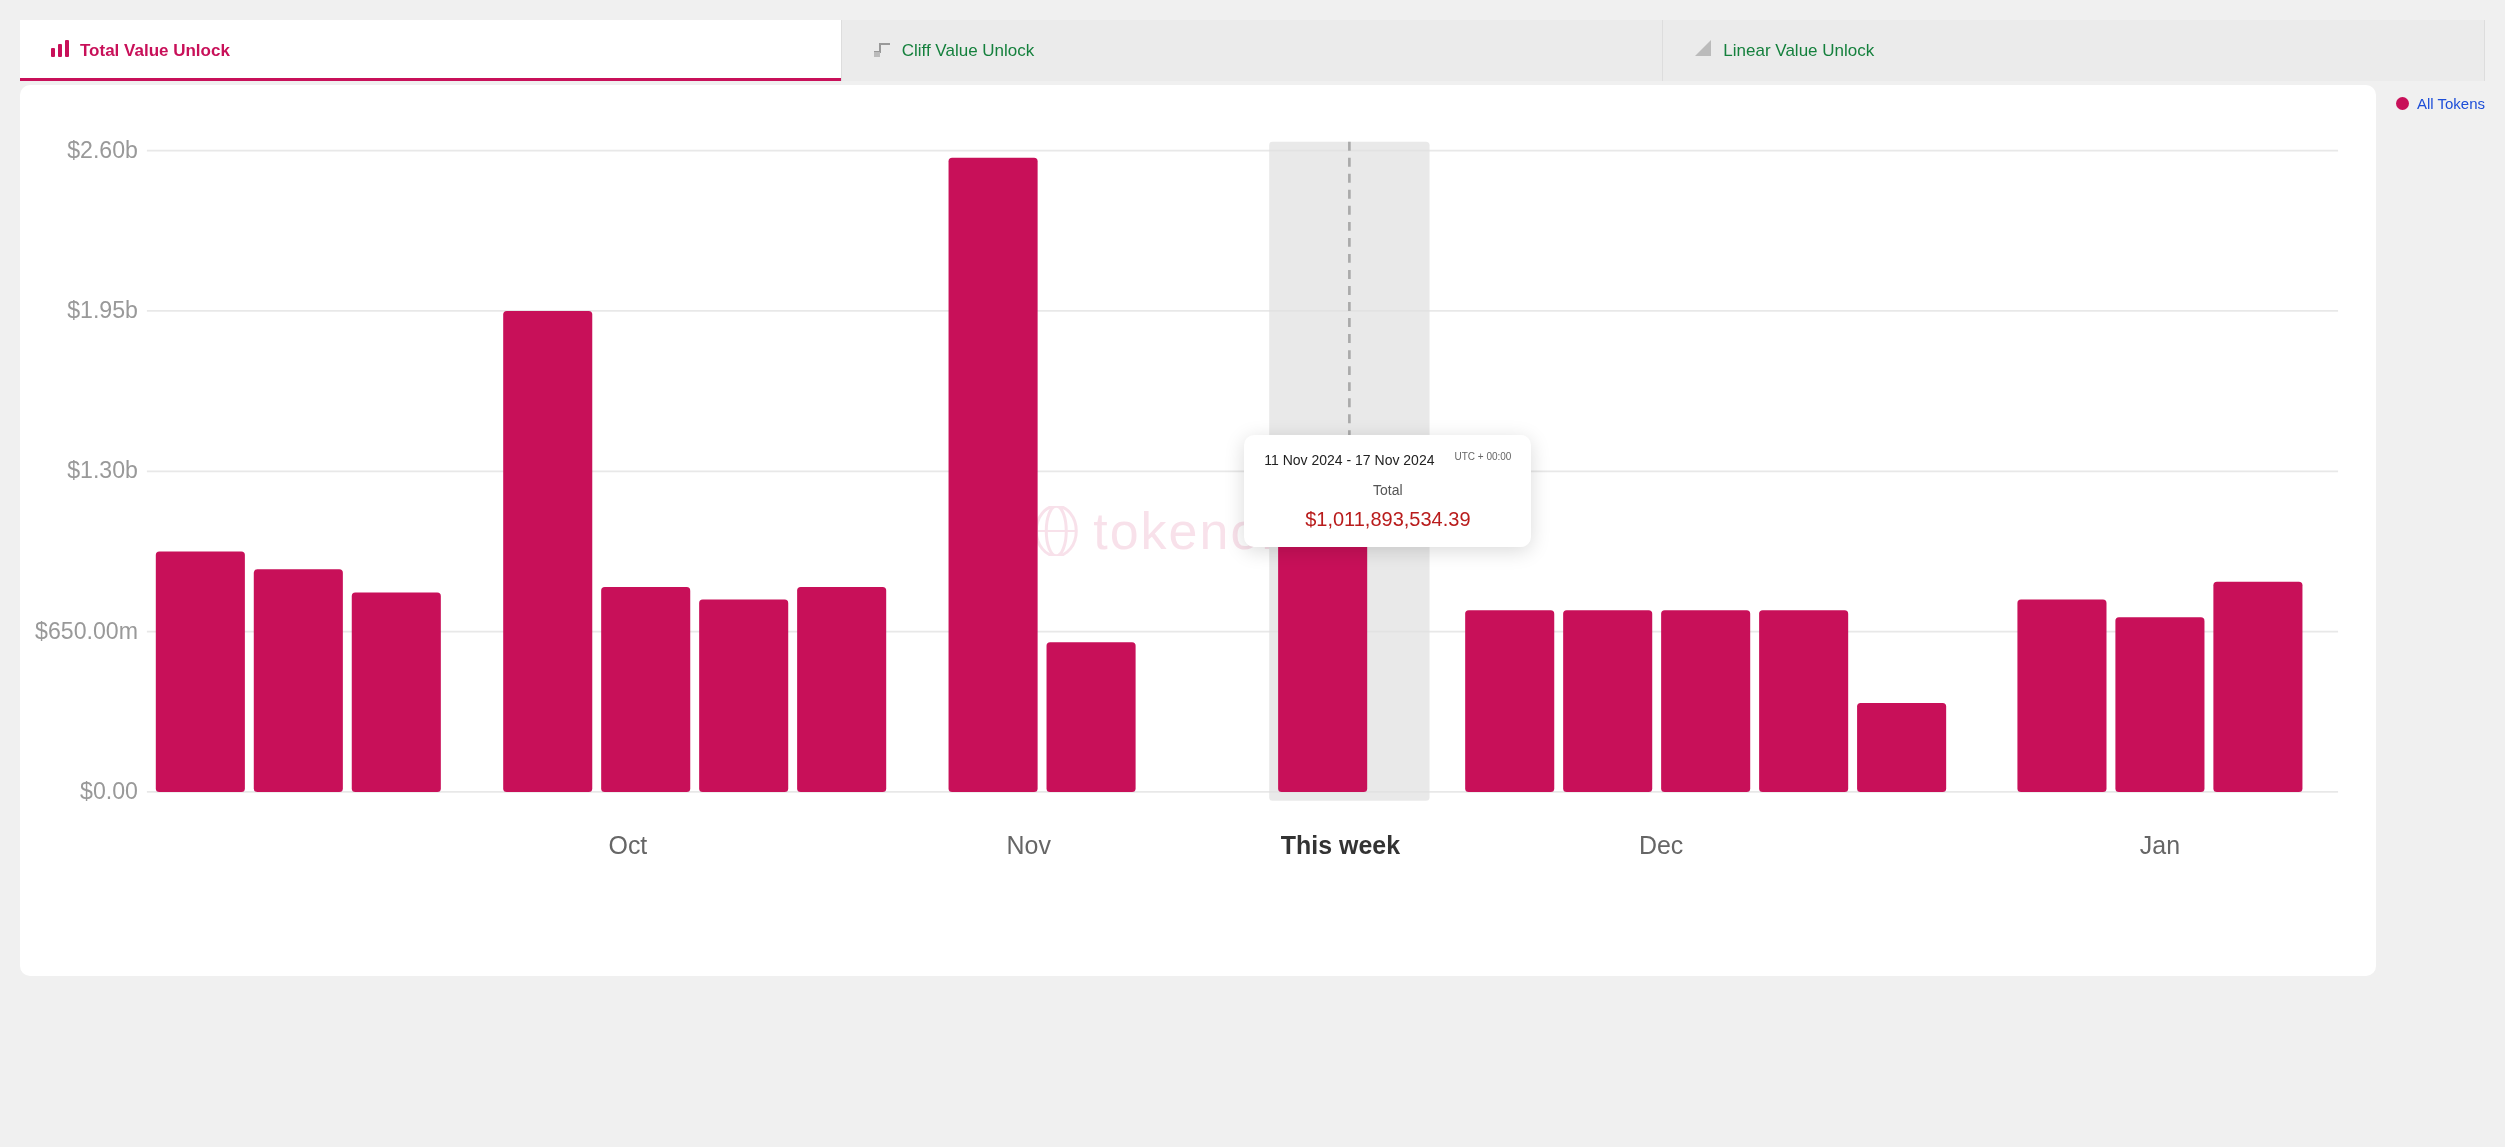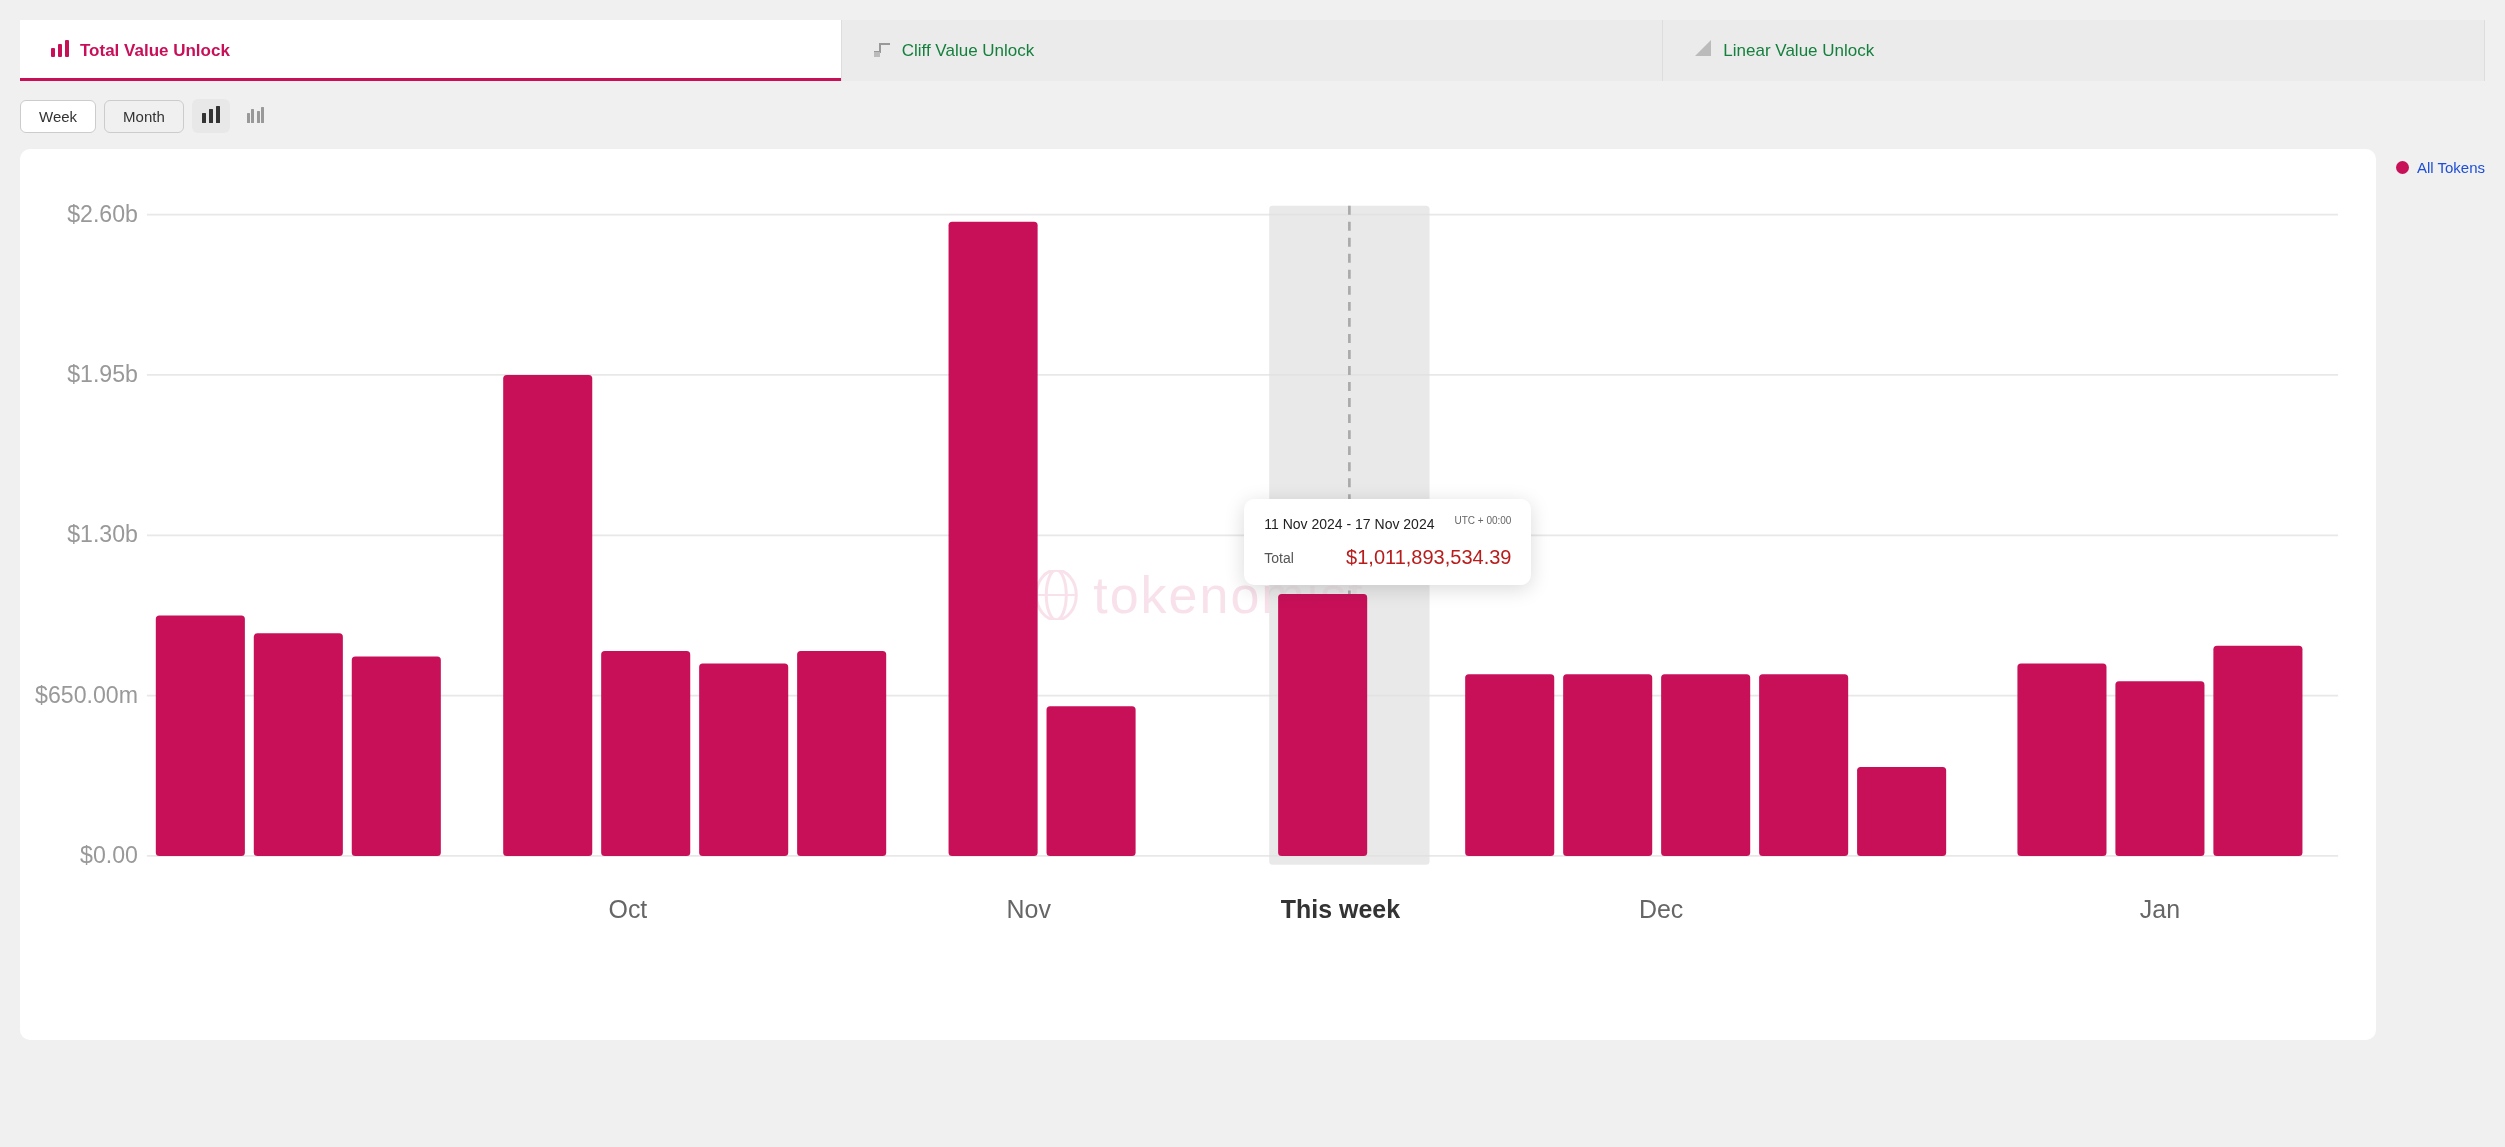--- a/index.html
+++ b/index.html
@@ -173,20 +173,21 @@
     .tooltip-tz {
       font-size: 10px;
       color: #666;
     }
 
     .tooltip-row {
       display: flex;
       justify-content: space-between;
       align-items: center;
       gap: 10px;
+      flex-direction: column;
     }
 
     .tooltip-label {
       font-size: 14px;
       color: #555;
     }
 
     .tooltip-value {
       font-size: 20px;
       font-weight: 400;
@@ -239,43 +240,20 @@
     <div class="tab">
       <span>
         <svg width="20" height="20" viewBox="0 0 20 20" fill="none">
           <polygon points="2,18 18,2 18,18" fill="#bbb"></polygon>
         </svg>
       </span>
       <span>Linear Value Unlock</span>
     </div>
   </div>
 
-  <div class="chart-controls">
-    <button class="period-btn">Week</button>
-    <button class="period-btn active">Month</button>
-    <button class="chart-type-btn active">
-      <span>
-        <svg width="20" height="18" viewBox="0 0 20 18" fill="none">
-          <rect x="1" y="8" width="4" height="10" rx="0.5" fill="#333"></rect>
-          <rect x="8" y="4" width="4" height="14" rx="0.5" fill="#333"></rect>
-          <rect x="15" y="1" width="4" height="17" rx="0.5" fill="#333"></rect>
-        </svg>
-      </span>
-    </button>
-    <button class="chart-type-btn">
-      <span>
-        <svg width="22" height="18" viewBox="0 0 22 18" fill="none">
-          <rect x="1" y="8" width="3" height="10" rx="0.5" fill="#999"></rect>
-          <rect x="5" y="4" width="3" height="14" rx="0.5" fill="#999"></rect>
-          <rect x="11" y="6" width="3" height="12" rx="0.5" fill="#999"></rect>
-          <rect x="15" y="2" width="3" height="16" rx="0.5" fill="#999"></rect>
-        </svg>
-      </span>
-    </button>
-  </div>
 
   <div class="chart-wrapper">
     <div class="chart-container">
 
       <div class="watermark">
         <svg width="50" height="50" viewBox="0 0 50 50">
           <ellipse cx="25" cy="25" rx="20" ry="25" fill="none" stroke="#c81059" stroke-width="3"></ellipse>
           <ellipse cx="25" cy="25" rx="10" ry="25" fill="none" stroke="#c81059" stroke-width="3"></ellipse>
           <line x1="5" y1="25" x2="45" y2="25" stroke="#c81059" stroke-width="2"></line>
         </svg>

